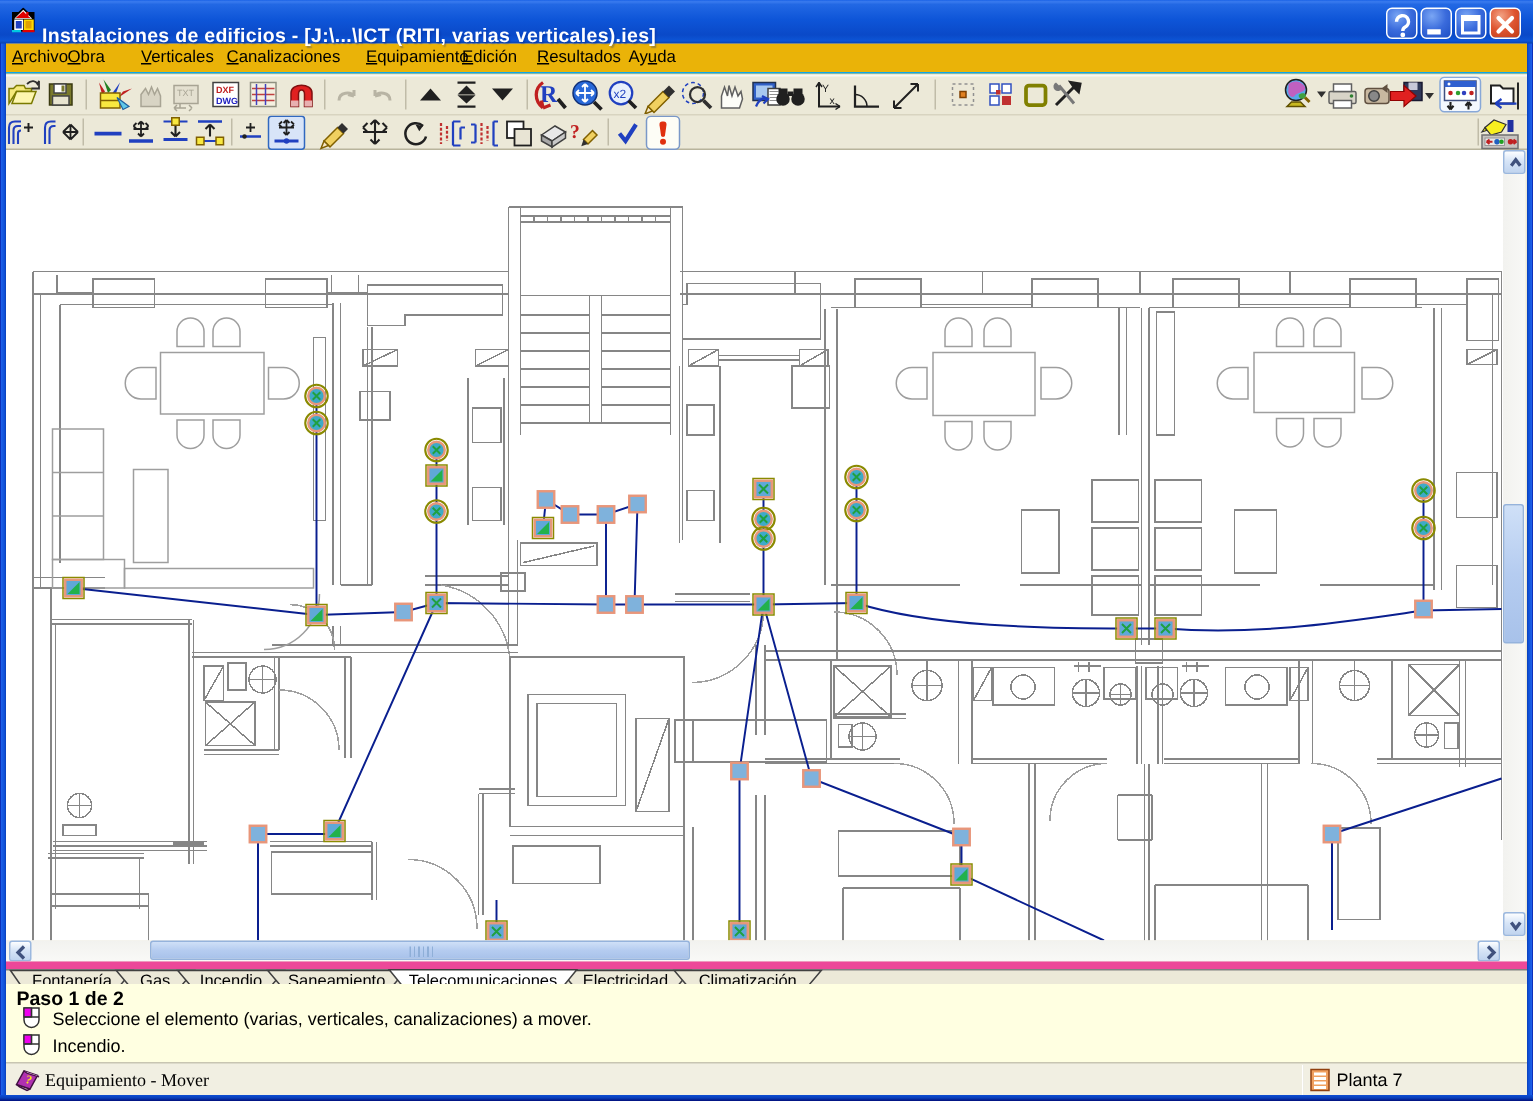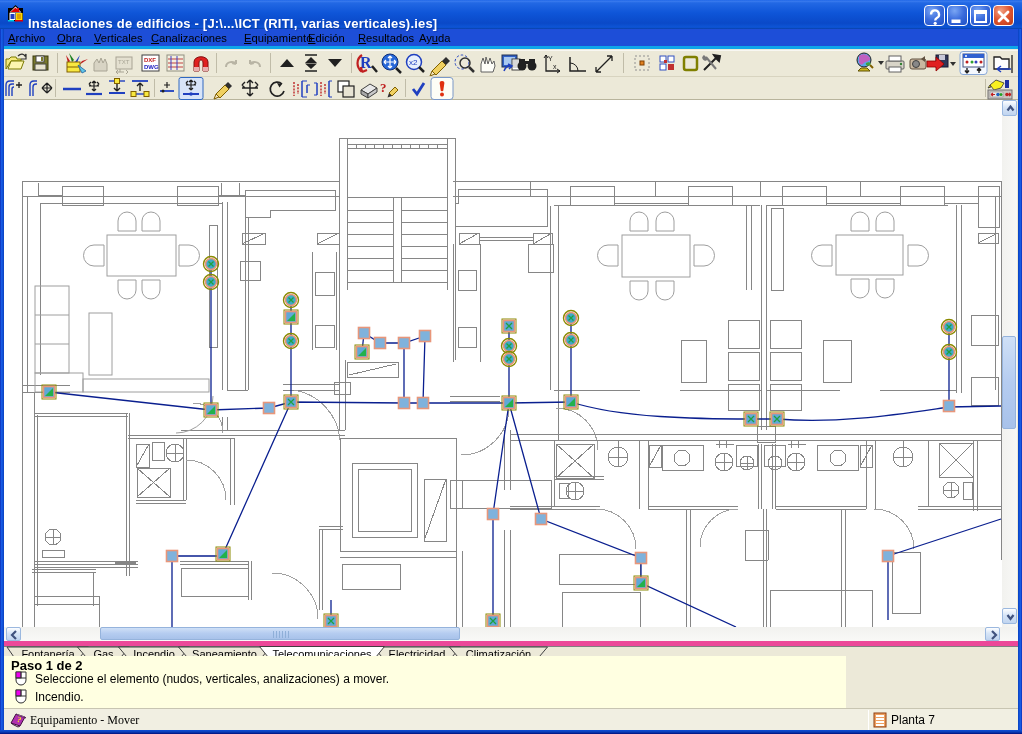--- a/index.html
+++ b/index.html
@@ -14,38 +14,38 @@
 #title { position:absolute; left:0; top:0; width:1022px; height:29px;
  background:linear-gradient(#1B63E6 0%,#3A7BEE 4%,#2268E4 10%,#0E55D8 45%,#0A49C8 80%,#0D55D6 94%,#0940A8 100%);
  z-index:60; }
 #title .txt { position:absolute; left:28px; top:16px; color:#fff; font-size:13px; font-weight:bold; letter-spacing:0.2px; text-shadow:1px 1px 1px #00228855; white-space:nowrap;}
 #ticon { position:absolute; left:7px; top:5px; }
 .wbtns { position:absolute; right:8px; top:5px; display:flex; gap:2px; }
 .wb { width:21px; height:21px; border:1px solid #fff; border-radius:4px; text-align:center; padding-top:1px;
  background:radial-gradient(circle at 35% 25%,#7AA6F4 0%,#3A6BDC 50%,#1E4FC4 100%); }
 .wb.close { background:radial-gradient(circle at 35% 25%,#F2A284 0%,#DE5430 50%,#BE3C16 100%); }
 
-#menu { position:absolute; left:4px; top:29px; width:1014px; height:20px; background:#1d4ed8; font-size:11.2px; color:#000; z-index:55; border-bottom:3px solid #0ea5e9;}
+#menu { position:absolute; left:4px; top:29px; width:1014px; height:20px; background:#eab308; font-size:11.2px; color:#000; z-index:55; border-bottom:1px solid #0ea5e9;}
 #menu span { position:absolute; top:3px; }
 #menu u { text-decoration:underline; }
 
 #tb1 { position:absolute; left:4px; top:50px; width:1014px; height:26px; background:#ECE9D8; border-top:1px solid #F8F7F2; z-index:55;}
 #tb2 { position:absolute; left:4px; top:76px; width:1014px; height:24px; background:#ECE9D8; border-top:1px solid #D8D4C0; border-bottom:1px solid #B8B49C; z-index:55;}
 
 #canvas { position:absolute; left:4px; top:100px; width:999px; height:527px; background:#fff; z-index:10; overflow:hidden;}
 
 #vsb { position:absolute; right:5px; top:100px; width:15px; height:527px; background:linear-gradient(90deg,#F2F2EF,#F8F8F6); z-index:40;}
 
 #hsb { position:absolute; left:4px; top:627px; width:1014px; height:14px; background:linear-gradient(#F2F2EF,#F9F9F7); z-index:40;}
 .sbtn { position:absolute; background:linear-gradient(#FDFEFF,#D7E5F7 45%,#C0D4EF); border:1px solid #9BB8DF; border-radius:2px; color:#3B63A5; font-weight:bold; text-align:center;}
 .thumbH { position:absolute; background:linear-gradient(#CFE0F7,#B5CCF0 50%,#A8C2EA); border:1px solid #95B3DC; border-radius:2px;}
 
 #tabs { position:absolute; left:4px; top:641px; width:1014px; height:15px; background:#ECE9D8; border-top:5px solid #ec4899; z-index:45; font-size:11px;}
 
-#paso { position:absolute; left:4px; top:656px; width:842px; height:52px; background:#FFFFE1; z-index:45; }
+#paso { position:absolute; left:4px; top:656px; width:1014px; height:52px; background:#FFFFE1; z-index:45; }
 #paso b { position:absolute; left:7px; top:2px; font-size:13px; }
 #paso .l1 { position:absolute; left:31px; top:16px; font-size:12px; }
 #paso .l2 { position:absolute; left:31px; top:34px; font-size:12px; }
 
 #status { position:absolute; left:4px; top:708px; width:1014px; height:22px; background:#F1EFE2; border-top:1px solid #C8C5B2; z-index:45; font-size:12px;}
 </style>
 </head>
 <body>
 <div id="win">
   <div id="bL"></div>
@@ -77,21 +77,21 @@
             <rect x="4" y="4" width="11" height="11" fill="none" stroke="#fff" stroke-width="2"></rect>
             <rect x="4" y="4" width="11" height="3" fill="#fff"></rect>
           </svg></div>
       <div class="wb close"><svg width="19" height="19" viewBox="0 0 19 19">
             <path d="M5 5 L14 14 M14 5 L5 14" stroke="#fff" stroke-width="2.8" stroke-linecap="round"></path>
           </svg></div>
     </div>
   </div>
   <div id="menu">
     <span style="left:4px"><u>A</u>rchivo</span>
-    <span style="left:53px"><u>O</u>bra</span>
+    <span style="left:41px"><u>O</u>bra</span>
     <span style="left:90px"><u>V</u>erticales</span>
     <span style="left:147px"><u>C</u>analizaciones</span>
     <span style="left:240px"><u>E</u>quipamiento</span>
     <span style="left:304px"><u>E</u>dición</span>
     <span style="left:354px"><u>R</u>esultados</span>
     <span style="left:415px">Ay<u>u</u>da</span>
   </div>
   <div id="tb1">
    <svg width="1014" height="26" viewBox="0 0 1014 26">
     <g>
@@ -667,21 +667,21 @@
    </svg>
   </div>
   <div id="paso">
     <b>Paso 1 de 2</b>
     <svg style="position:absolute;left:10px;top:14px" width="14" height="17" viewBox="0 0 14 17">
       <path d="M2 2 H12 V10 A5 5 0 0 1 2 10 Z" fill="#fff" stroke="#303030"></path>
       <rect x="2" y="2" width="5" height="6" fill="#EE00EE" stroke="#303030" stroke-width="0.8"></rect>
       <line x1="7" y1="2" x2="7" y2="8" stroke="#303030"></line>
       <line x1="2" y1="8" x2="12" y2="8" stroke="#303030"></line>
     </svg>
-    <span class="l1">Seleccione el elemento (nudos, verticales, analizaciones) a mover.</span>
+    <span class="l1">Seleccione el elemento (varias, verticales, canalizaciones) a mover.</span>
     <svg style="position:absolute;left:10px;top:32px" width="14" height="17" viewBox="0 0 14 17">
       <path d="M2 2 H12 V10 A5 5 0 0 1 2 10 Z" fill="#fff" stroke="#303030"></path>
       <rect x="2" y="2" width="5" height="6" fill="#EE00EE" stroke="#303030" stroke-width="0.8"></rect>
       <line x1="7" y1="2" x2="7" y2="8" stroke="#303030"></line>
       <line x1="2" y1="8" x2="12" y2="8" stroke="#303030"></line>
     </svg>
     <span class="l2">Incendio.</span>
   </div>
   <div id="status">
     <svg style="position:absolute;left:5px;top:3px" width="18" height="16" viewBox="0 0 18 16">

